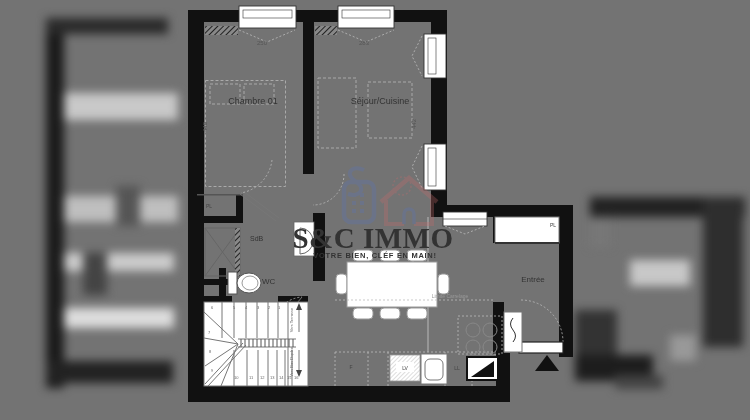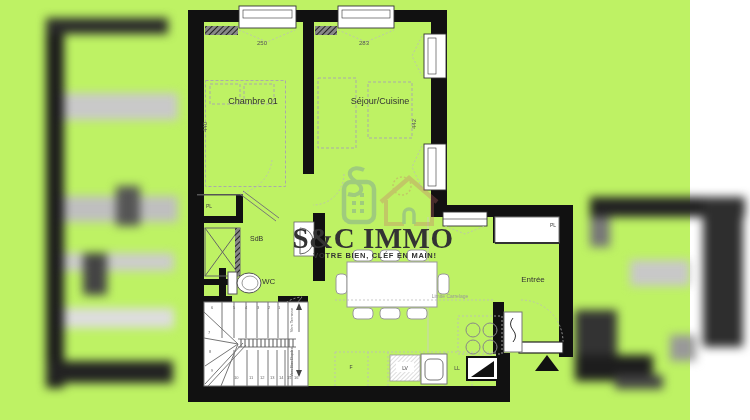--- a/index.html
+++ b/index.html
@@ -1,16 +1,16 @@
 <!DOCTYPE html>
 <html><head>
 <meta charset="utf-8">
 <style>
   html,body{margin:0;padding:0;width:750px;height:420px;background:#fff;overflow:hidden;}
-  .stage{position:relative;width:690px;height:420px;background:#bef264;font-family:"Liberation Sans",sans-serif;}
+  .stage{position:relative;width:750px;height:420px;background:#737373;font-family:"Liberation Sans",sans-serif;}
   .blurwrap{position:absolute;filter:blur(5px);}
   .blurwrap div{position:absolute;}
   svg{position:absolute;left:0;top:0;}
   text{font-family:"Liberation Sans",sans-serif;fill:#333;}
   .t9{font-size:9px;}
   .t8{font-size:8px;}
   .t7{font-size:7px;}
   .dim{font-size:6px;fill:#555;}
   .t5{font-size:5px;fill:#444;}
   .tiny{font-size:4px;fill:#666;}

